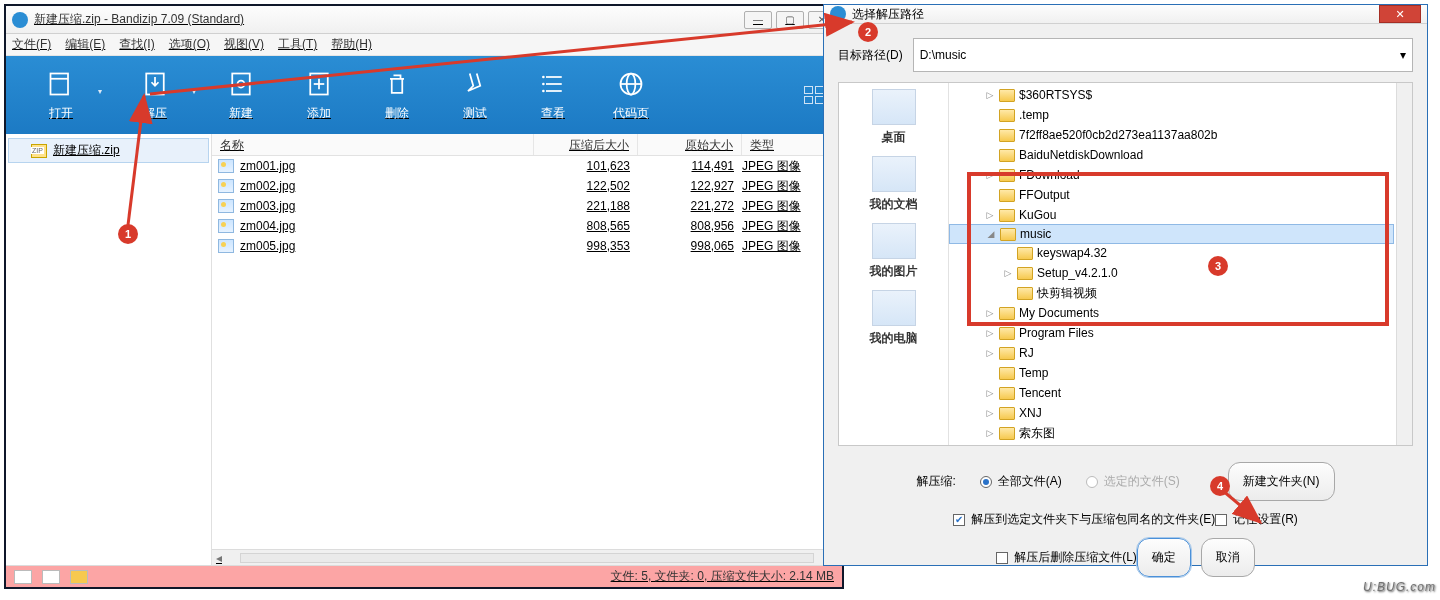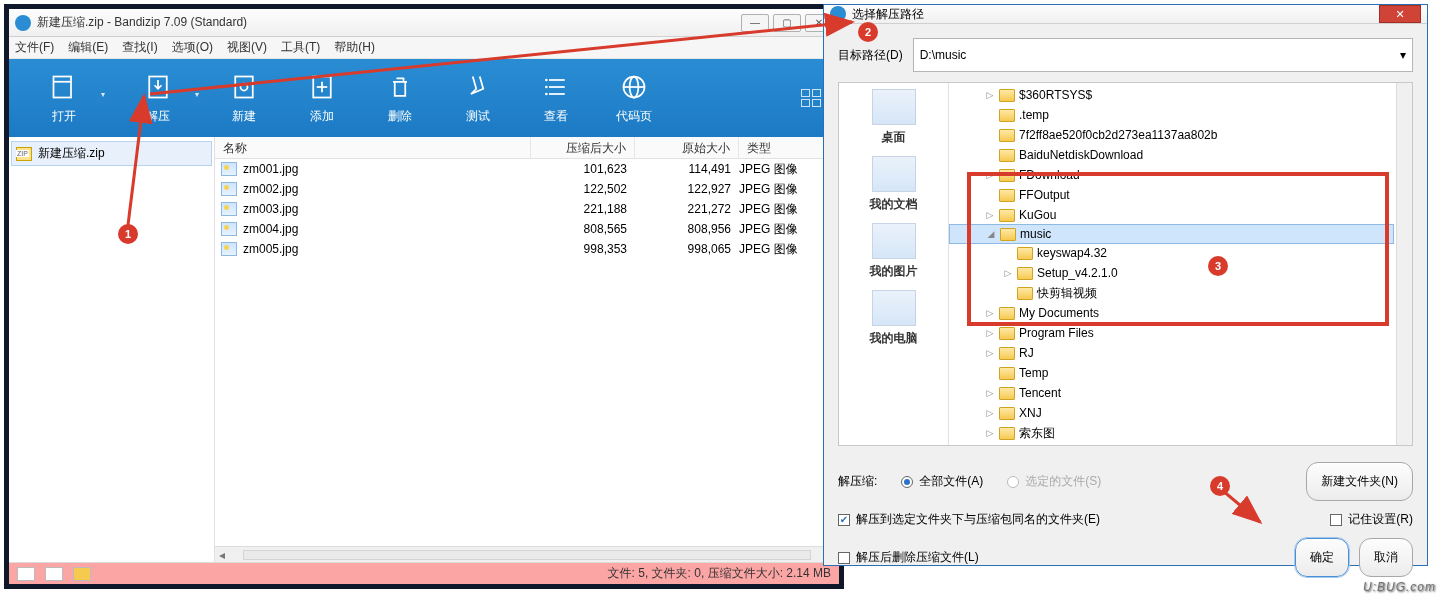--- a/index.html
+++ b/index.html
@@ -1,40 +1,40 @@
 <!DOCTYPE html>
 <html><head>
 <meta charset="utf-8">
 <style>
 * { box-sizing: border-box; margin: 0; padding: 0; font-family: "Microsoft YaHei", "Segoe UI", sans-serif; font-size: 12px; }
 body { background: #fff; width: 1440px; height: 600px; position: relative; overflow: hidden; }
 
 
-.win-left { position: absolute; left: 4px; top: 4px; width: 840px; height: 585px; border: 5px solid #0f172a; background: #fff; display: flex; flex-direction: column; }
+.win-left { position: absolute; left: 4px; top: 4px; width: 840px; height: 585px; border: 2px solid #0f172a; background: #fff; display: flex; flex-direction: column; text-decoration: underline; }
 .titlebar { height: 28px; background: linear-gradient(#fdfdfd,#f0f0f0); border-bottom: 1px solid #d0d0d0; display: flex; align-items: center; padding: 0 6px; }
 .titlebar .ticon { width: 16px; height: 16px; background: #2a8dd4; border-radius: 50%; margin-right: 6px; }
 .titlebar-title { flex: 1; color: #333; }
 .win-controls { display: flex; gap: 4px; }
 .win-btn { width: 28px; height: 18px; border: 1px solid #b0b0b0; background: #f5f5f5; display: flex; align-items: center; justify-content: center; font-size: 10px; color: #555; border-radius: 2px; }
 .menubar { height: 22px; background: #f6f6f6; display: flex; align-items: center; padding: 0 6px; gap: 14px; color: #333; border-bottom: 1px solid #e5e5e5; }
 .menubar span { white-space: nowrap; }
 
 .toolbar { height: 78px; background: linear-gradient(#2a8dd4,#1c7ac4); display: flex; align-items: center; padding: 0 8px; color: #fff; position: relative; }
 .tool { display: flex; flex-direction: column; align-items: center; justify-content: center; width: 78px; gap: 6px; position: relative; }
 .tool.wide { width: 94px; }
 .tool-caret { position: absolute; right: 6px; top: 18px; font-size: 8px; color: #dce9f6; }
 .tool .ticon { width: 28px; height: 30px; }
 .tool-label { font-size: 12px; color: #fff; }
 .toolbar-right { margin-left: auto; display: flex; }
 .grid-icon { width: 20px; height: 18px; display: grid; grid-template-columns: 1fr 1fr; grid-template-rows: 1fr 1fr; gap: 2px; }
 .grid-icon div { border: 1px solid #cfe3f5; }
 
 .body-area { flex: 1; display: flex; min-height: 0; }
 .side-tree { width: 206px; border-right: 1px solid #e0e0e0; padding: 4px 0; }
-.tree-row { display: flex; align-items: center; gap: 6px; padding: 3px 4px; background: #e8f1fb; border: 1px solid #b7d4ef; margin: 0 2px; }
+.tree-row { display: flex; align-items: center; gap: 6px; padding: 3px 22px; background: #e8f1fb; border: 1px solid #b7d4ef; margin: 0 2px; }
 .zip-icon { width: 16px; height: 14px; background: #ffe28a; border: 1px solid #c9a400; position: relative; }
 .zip-icon::after { content: "ZIP"; position: absolute; font-size: 7px; left: -1px; top: 2px; color: #666; background:#fff; padding:0 1px;}
 
 .file-pane { flex: 1; display: flex; flex-direction: column; min-width: 0; }
 .cols { display: flex; height: 22px; border-bottom: 1px solid #e2e2e2; background: #fafafa; }
 .cols div { padding: 3px 8px; border-right: 1px solid #e6e6e6; color: #333; }
 .c-name { flex: 1; }
 .c-comp { width: 104px; text-align: right; }
 .c-orig { width: 104px; text-align: right; }
 .c-type { width: 100px; }
@@ -68,21 +68,21 @@
 .place span { color: #333; }
 
 .tree { flex: 1; overflow: hidden; position: relative; padding: 2px 0; }
 .tree-scroll { position: absolute; right: 0; top: 0; bottom: 0; width: 16px; background: #f0f0f0; border-left: 1px solid #dcdcdc; }
 .tree-node { display: flex; align-items: center; height: 20px; gap: 4px; padding-right: 18px;}
 .tree-node .exp { width: 10px; text-align: center; color: #888; font-size: 9px;}
 .tree-node .folder { width: 16px; height: 13px; background: linear-gradient(#ffe9a8,#f6c94f); border: 1px solid #d2a323; border-radius: 1px; }
 .tree-node.sel { background: #cfe5fb; border: 1px solid #8fb9e5; margin: -1px 18px -1px 0; padding-right: 0;} .ind1 { padding-left: 36px; } .ind2 { padding-left: 54px; }
 .redbox { position: absolute; border: 4px solid #d83a2b; pointer-events: none; }
 
-.opts { display: flex; flex-direction: column; gap: 10px; padding-top: 6px; }
+.opts { display: flex; flex-direction: column; gap: 10px; padding-top: 6px; align-items: center; }
 .opt-row { display: flex; align-items: center; gap: 24px; }
 .radio, .check { display: inline-flex; align-items: center; gap: 6px; }
 .radio .dot { width: 12px; height: 12px; border-radius: 50%; border: 1px solid #666; background: #fff; display: flex; align-items: center; justify-content: center;}
 .radio.checked .dot::after { content:""; width:6px; height:6px; border-radius:50%; background:#2a72c8; }
 .radio.disabled { color: #aaa; } .radio.disabled .dot { border-color:#bbb;}
 .check .box { width: 12px; height: 12px; border: 1px solid #666; background: #fff; display:flex;align-items:center;justify-content:center;font-size:10px;color:#2a72c8;}
 .btn { height: 39px; padding: 0 14px; border: 1px solid #a8a8a8; background: linear-gradient(#fdfdfd,#ececec); border-radius: 12px; display: inline-flex; align-items: center; }
 .btn.primary { border: 1px solid #4a90d9; outline: 1px solid #a6c8ea; }
 .btn-row { display: flex; gap: 10px; margin-left: auto; }
 .opt-lower { display: flex; align-items: center; justify-content: space-between; }

